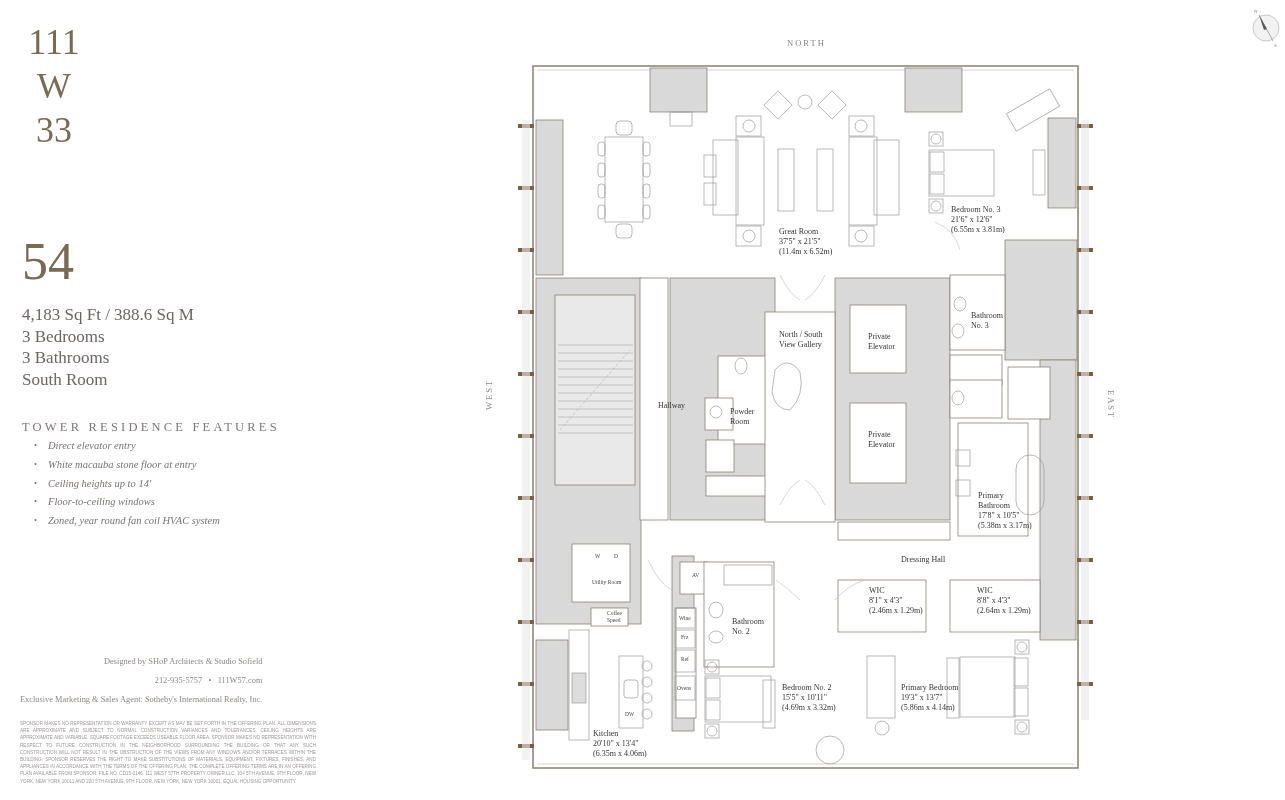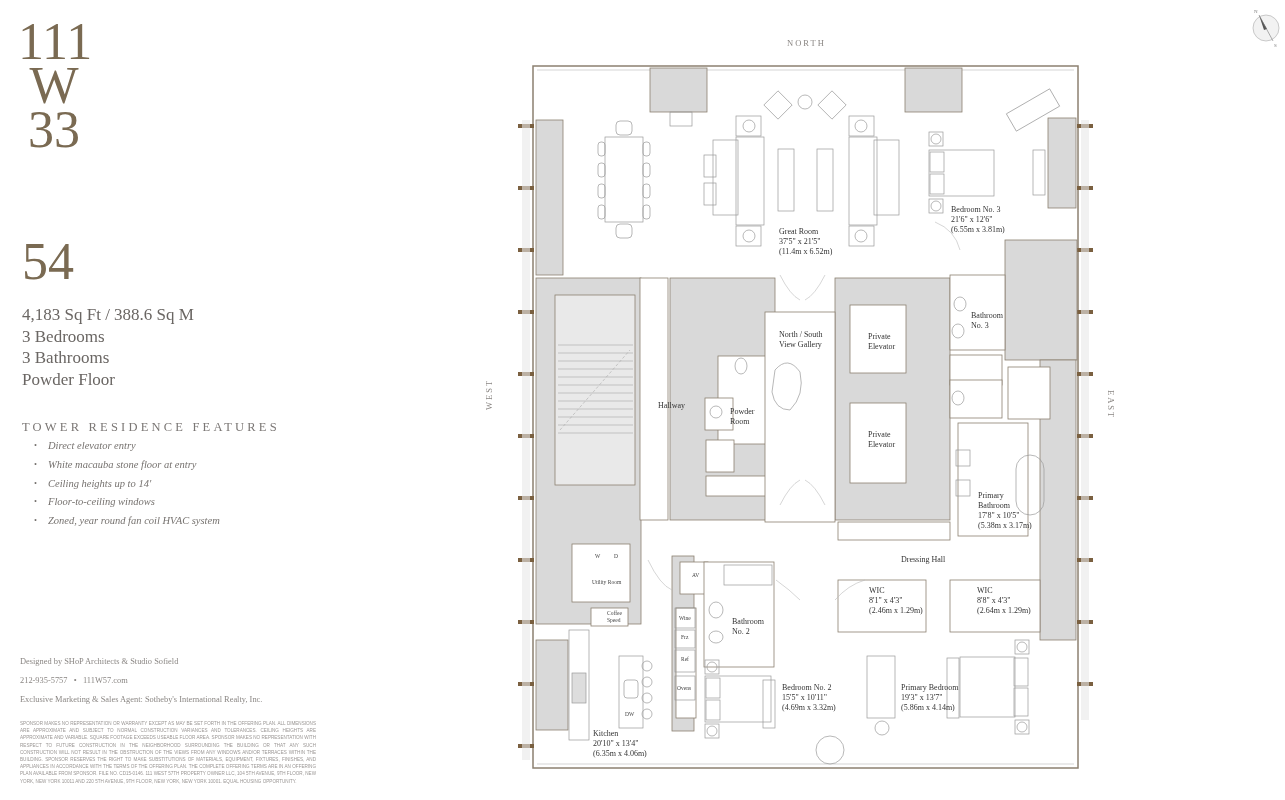--- a/index.html
+++ b/index.html
@@ -1,28 +1,28 @@
 <!DOCTYPE html>
 <html><head>
 <meta charset="utf-8">
 <style>
   html, body { margin:0; padding:0; background:#ffffff; }
   body { width:1285px; height:800px; position:relative; overflow:hidden;
          font-family:"Liberation Serif","DejaVu Serif",serif; color:#6e6a66; }
   .brand { position:absolute; left:18px; top:20px; width:72px; text-align:center;
-           color:#7a6a52; font-size:52px; line-height:44px; }
+           color:#7a6a52; font-size:36px; line-height:44px; }
   .brand div { display:block; }
   .unit-num { position:absolute; left:22px; top:232px; font-size:52px; color:#7a6a52; line-height:60px; }
   .stats { position:absolute; left:22px; top:304px; font-size:17px; line-height:21.5px; color:#6a6663; }
   .features-title { position:absolute; left:22px; top:408px; font-size:12.5px; letter-spacing:3.2px; color:#7b7775;margin-top:12px; }
   .features { position:absolute; left:22px; top:428px; width:270px; list-style:none; margin:12px; padding:0;
               font-size:10.5px; line-height:12.5px; color:#76726f;font-style:italic; }
   .features li { position:relative; padding-left:14px; margin-bottom:6.3px; }
   .features li::before { content:"•"; position:absolute; left:0; top:0; font-size:8px; }
-  .credits { position:absolute; left:20px; top:657px; font-size:8.4px; color:#8a8683; }
+  .credits { position:absolute; left:20px; top:657px; font-size:8.4px; color:#8a8683;text-align:right; }
   .credits div { margin-bottom:10px; }
   .disclaimer { position:absolute; left:20px; top:720px; width:296px; font-family:"Liberation Sans",sans-serif;
                 font-size:4.6px; line-height:7.2px; color:#9a9694; text-align:justify; text-transform:uppercase; }
   .plan { position:absolute; left:496px; top:30px; width:640px; height:770px; }
   .dir { position:absolute; font-size:8.5px; letter-spacing:2px; color:#8a8683; }
   .room-label { font-family:"Liberation Serif","DejaVu Serif",serif; fill:#333; font-size:8px; }
   .small-label { font-family:"Liberation Serif","DejaVu Serif",serif; fill:#444; font-size:5.5px; }
   .compass { position:absolute; left:1248px; top:4px; width:36px; height:44px; }
 </style>
 </head>
@@ -33,21 +33,21 @@
   <div>W</div>
   <div>33</div>
 </div>
 
 <div class="unit-num">54</div>
 
 <div class="stats">
   <div>4,183 Sq Ft / 388.6 Sq M</div>
   <div>3 Bedrooms</div>
   <div>3 Bathrooms</div>
-  <div>Powder Floor</div>
+  <div>South Room</div>
 </div>
 
 <div class="features-title">TOWER RESIDENCE FEATURES</div>
 <ul class="features">
   <li>Direct elevator entry</li>
   <li>White macauba stone floor at entry</li>
   <li>Ceiling heights up to 14'</li>
   <li>Floor-to-ceiling windows</li>
   <li>Zoned, year round fan coil HVAC system</li>
 </ul>

